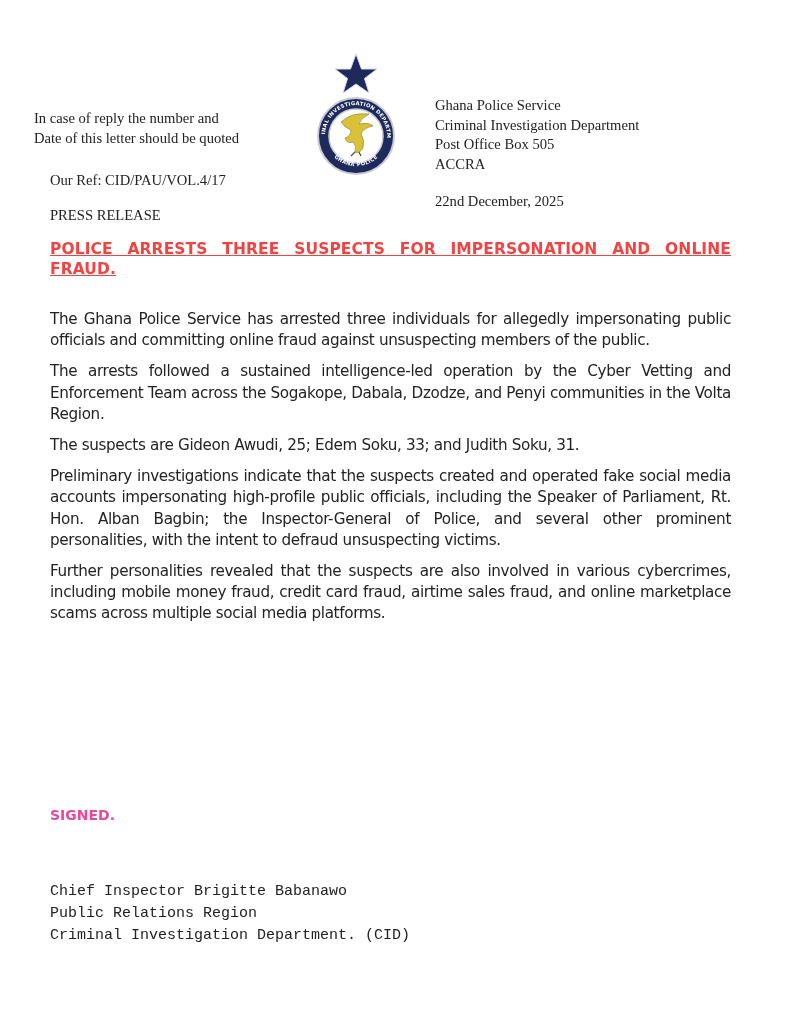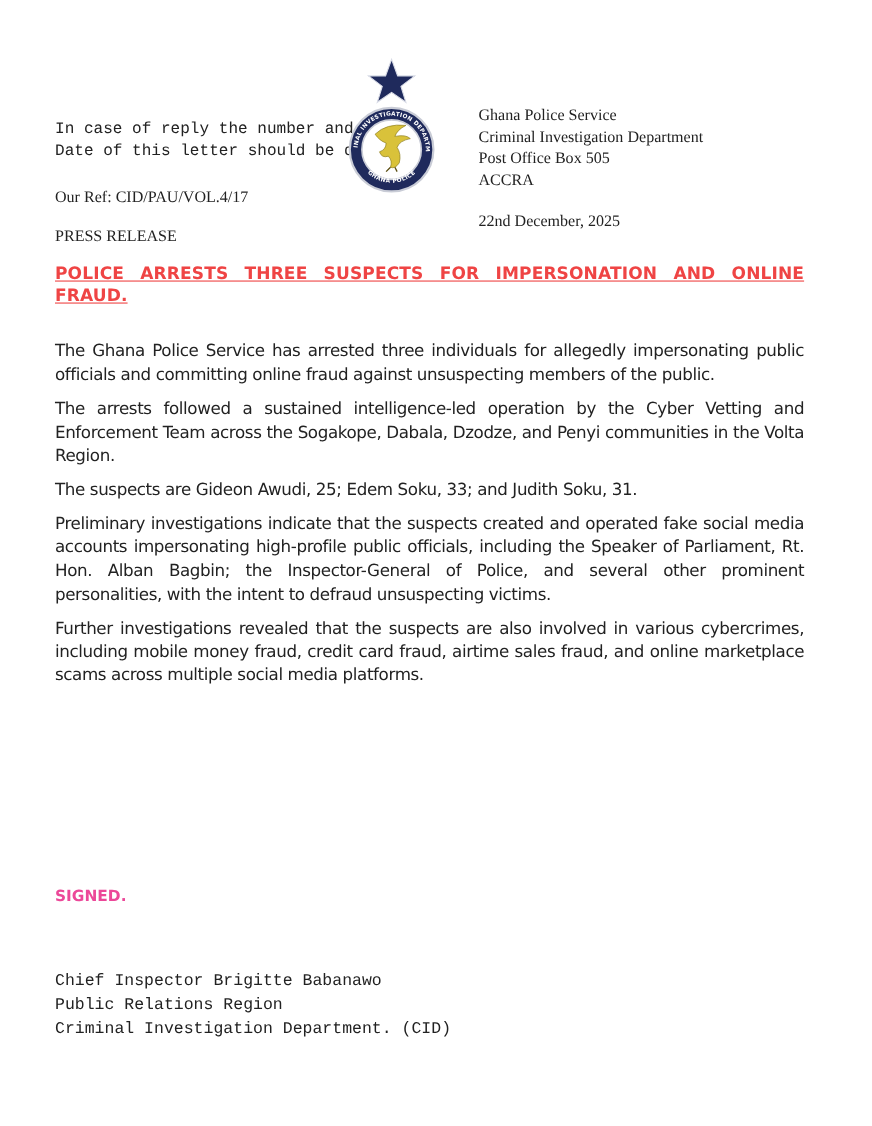--- a/index.html
+++ b/index.html
@@ -1,19 +1,19 @@
 <!DOCTYPE html>
 <html><head>
 <meta charset="utf-8">
 <style>
   html, body { margin: 0; padding: 0; background: #ffffff; }
   body { width: 793px; height: 1024px; position: relative; overflow: hidden; color: #1a1a1a; }
   .serif { font-family: "Liberation Serif", "DejaVu Serif", serif; font-size: 14.6px; line-height: 19.5px; color: #222; }
 
-  #reply-note { position: absolute; left: 50px; top: 109px; font-family: Liberation Mono, monospace; }
+  #reply-note { position: absolute; left: 34px; top: 109px; }
   #our-ref { position: absolute; left: 50px; top: 171px; }
   #press-label { position: absolute; left: 50px; top: 206px; text-align: center; }
 
   #emblem { position: absolute; left: 311px; top: 52px; width: 90px; height: 124px; }
 
   #address { position: absolute; left: 435px; top: 96px; }
   #letter-date { position: absolute; left: 435px; top: 192px; }
 
   #headline { position: absolute; left: 50px; top: 239px; width: 681px;
     font-family: "DejaVu Sans", sans-serif; font-weight: bold; font-size: 15.5px; line-height: 20px;
@@ -71,21 +71,21 @@
 <div id="headline">
   <span class="l1">POLICE ARRESTS THREE SUSPECTS FOR IMPERSONATION AND ONLINE</span>
   <span>FRAUD.</span>
 </div>
 
 <div id="body">
   <p>The Ghana Police Service has arrested three individuals for allegedly impersonating public officials and committing online fraud against unsuspecting members of the public.</p>
   <p>The arrests followed a sustained intelligence-led operation by the Cyber Vetting and Enforcement Team across the Sogakope, Dabala, Dzodze, and Penyi communities in the Volta Region.</p>
   <p>The suspects are Gideon Awudi, 25; Edem Soku, 33; and Judith Soku, 31.</p>
   <p>Preliminary investigations indicate that the suspects created and operated fake social media accounts impersonating high-profile public officials, including the Speaker of Parliament, Rt. Hon. Alban Bagbin; the Inspector-General of Police, and several other prominent personalities, with the intent to defraud unsuspecting victims.</p>
-  <p>Further investigations revealed that the suspects are also involved in various cybercrimes, including mobile money fraud, credit card fraud, airtime sales fraud, and online marketplace scams across multiple social media platforms.</p>
+  <p>Further personalities revealed that the suspects are also involved in various cybercrimes, including mobile money fraud, credit card fraud, airtime sales fraud, and online marketplace scams across multiple social media platforms.</p>
 </div>
 
 <div id="signed">SIGNED.</div>
 <div id="signature">
   <span class="line">Chief Inspector Brigitte Babanawo</span>
   <span class="line">Public Relations Region</span>
   <span class="line">Criminal Investigation Department. (CID)</span>
 </div>
 
 </body></html>

